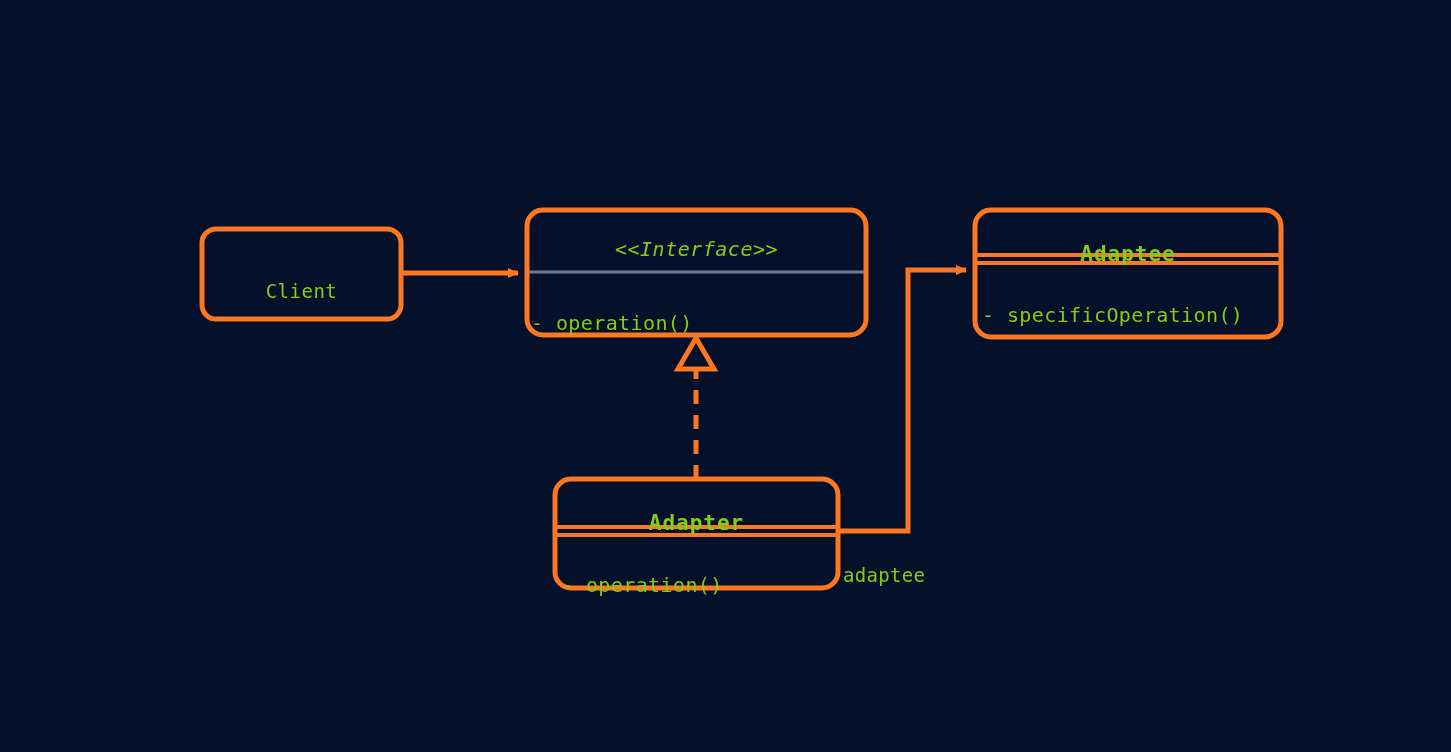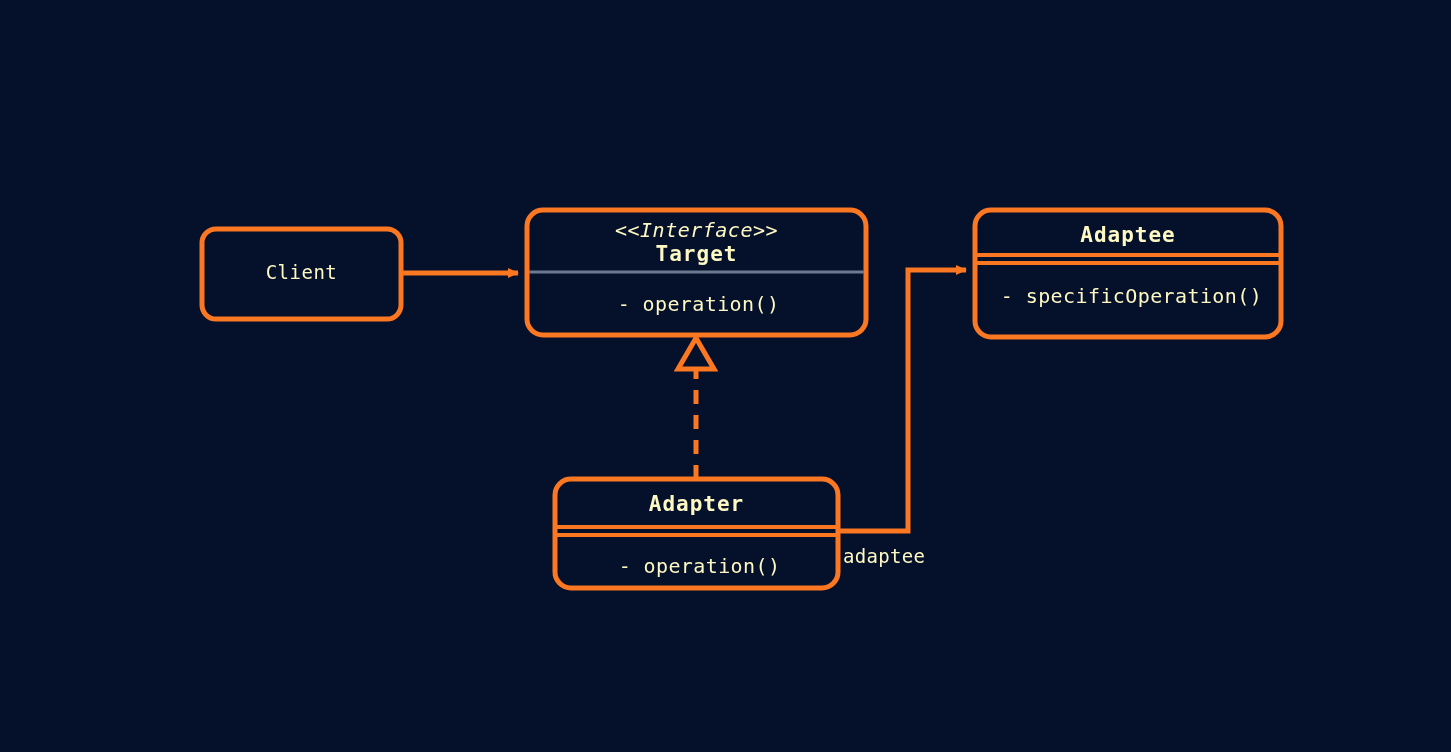--- a/index.html
+++ b/index.html
@@ -22,24 +22,25 @@
   }
   svg.layer {
     position: absolute;
     top: 0;
     left: 0;
     width: 1451px;
     height: 752px;
   }
   .node-label {
     position: absolute;
-    color: #fef9c3;
+    color: #84cc16;
     white-space: pre;
     text-align: center;
     pointer-events: none;
+    margin-top: 19px;
   }
   .lbl-plain {
     font-size: 19px;
     font-weight: 400;
     letter-spacing: 0.5px;
   }
   .lbl-bold {
     font-size: 21px;
     font-weight: 700;
     letter-spacing: 1px;
@@ -47,21 +48,21 @@
   .lbl-italic {
     font-size: 20px;
     font-weight: 400;
     font-style: italic;
     letter-spacing: 0.5px;
   }
   .lbl-member {
     font-size: 20px;
     font-weight: 400;
     letter-spacing: 0.4px;
-    text-align: center;
+    text-align: left;
   }
   .lbl-edge {
     font-size: 19px;
     font-weight: 400;
     letter-spacing: 0.3px;
     text-align: left;
   }
 </style>
 </head>
 <body>
@@ -109,21 +110,20 @@
     <g>
       <rect x="555" y="479" width="283" height="109" rx="16" ry="16" fill="#05102a" stroke="#fb7722" stroke-width="5"></rect>
       <line x1="557" y1="527" x2="836" y2="527" stroke="#fb7722" stroke-width="4"></line>
       <line x1="557" y1="535" x2="836" y2="535" stroke="#fb7722" stroke-width="4"></line>
     </g>
   </svg>
 
   <div class="node-label lbl-plain" style="left:202px; top:261px; width:199px;">Client</div>
 
   <div class="node-label lbl-italic" style="left:527px; top:218px; width:339px;">&lt;&lt;Interface&gt;&gt;</div>
-  <div class="node-label lbl-bold" style="left:527px; top:242px; width:339px;">Target</div>
   <div class="node-label lbl-member" style="left:531px; top:292px; width:335px;">- operation()</div>
 
   <div class="node-label lbl-bold" style="left:975px; top:223px; width:306px;">Adaptee</div>
   <div class="node-label lbl-member" style="left:982px; top:284px; width:299px;">- specificOperation()</div>
 
   <div class="node-label lbl-bold" style="left:555px; top:492px; width:283px;">Adapter</div>
   <div class="node-label lbl-member" style="left:561px; top:554px; width:277px;">- operation()</div>
 
   <div class="node-label lbl-edge" style="left:843px; top:545px; width:120px;">adaptee</div>
 

